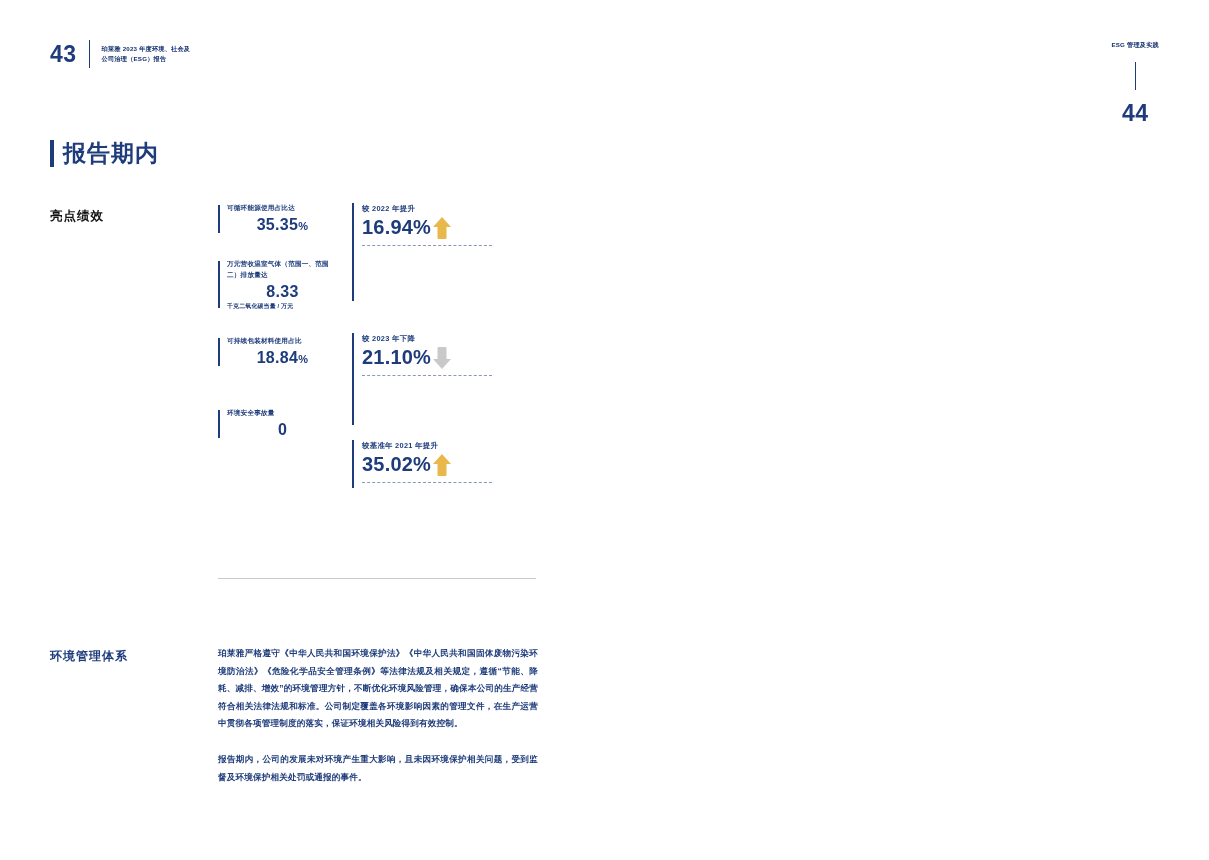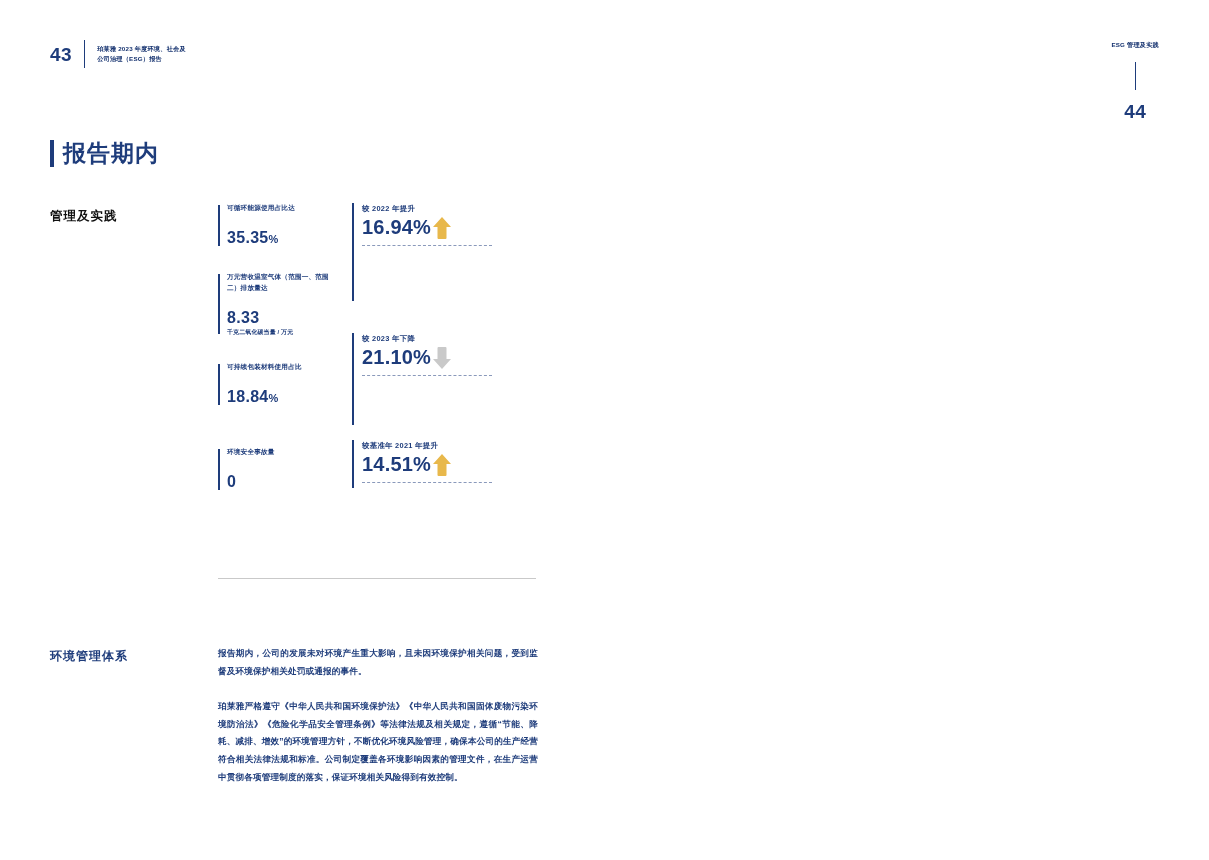--- a/index.html
+++ b/index.html
@@ -32,21 +32,21 @@
   .runhead {
     position: absolute;
     top: 40px;
     display: flex;
     align-items: center;
     gap: 12px;
   }
   .runhead-left { left: 50px; }
   .runhead-right { right: 50px; flex-direction: column; }
   .folio {
-    font-size: 19px;
+    font-size: 23px;
     font-weight: bold;
     color: #1e3c7b;
     letter-spacing: 0.5px;
     line-height: 1;
   }
   .rule-v {
     width: 1px;
     height: 28px;
     background: #1e3c7b;
   }
@@ -117,22 +117,23 @@
     font-weight: bold;
     color: #1e3c7b;
     line-height: 1.65;
     letter-spacing: 0.2px;
   }
   .kpi-value {
     font-size: 16px;
     font-weight: bold;
     color: #1e3c7b;
     line-height: 1.25;
-    margin-top: 14px;
+    margin-top: 1px;
     letter-spacing: 0.3px;
+    text-align: center;
   }
   .kpi-value .unit-pct {
     font-size: 11px;
     font-weight: bold;
   }
   .kpi-unit {
     font-size: 6px;
     font-weight: bold;
     color: #1e3c7b;
     line-height: 1.4;
@@ -228,21 +229,21 @@
         <div>珀莱雅 2023 年度环境、社会及</div>
         <div>公司治理（ESG）报告</div>
       </div>
     </div>
 
     <div class="sec-title">
       <div class="bar"></div>
       <div class="txt">报告期内</div>
     </div>
 
-    <div class="highlights-label">管理及实践</div>
+    <div class="highlights-label">亮点绩效</div>
 
     <div class="kpi-col">
 
       <div class="kpi" style="margin-bottom:24px;">
         <div class="kpi-label">可循环能源使用占比达</div>
         <div class="kpi-value"><span>35.35</span><span class="unit-pct">%</span></div>
       </div>
 
 
       <div class="kpi" style="margin-bottom:26px;">
@@ -289,36 +290,36 @@
             <path d="M11 23 L20 13 L15.5 13 L15.5 2 Q15.5 1 14.5 1 L7.5 1 Q6.5 1 6.5 2 L6.5 13 L2 13 Z" fill="#c9c9c9"></path>
           </svg>
         </span>
       </div>
       <div class="dashline"></div>
     </div>
 
     <div class="delta-col" style="top:440px;">
       <div class="delta-label">较基准年 2021 年提升</div>
       <div class="delta-row">
-        <span class="delta-value">14.51%</span>
+        <span class="delta-value">35.02%</span>
         <span>
           <svg class="arrow-svg" width="22" height="24" viewBox="0 0 22 24" aria-hidden="true">
             <path d="M11 1 L20 11 L15.5 11 L15.5 22 Q15.5 23 14.5 23 L7.5 23 Q6.5 23 6.5 22 L6.5 11 L2 11 Z" fill="#e8b84b"></path>
           </svg>
         </span>
       </div>
       <div class="dashline"></div>
     </div>
 
     <div class="sep-line" style="top:578px;"></div>
 
     <div class="ems-label">环境管理体系</div>
     <div class="ems-body">
+      <p>珀莱雅严格遵守《中华人民共和国环境保护法》《中华人民共和国固体废物污染环境防治法》《危险化学品安全管理条例》等法律法规及相关规定，遵循“节能、降耗、减排、增效”的环境管理方针，不断优化环境风险管理，确保本公司的生产经营符合相关法律法规和标准。公司制定覆盖各环境影响因素的管理文件，在生产运营中贯彻各项管理制度的落实，保证环境相关风险得到有效控制。</p>
       <p>报告期内，公司的发展未对环境产生重大影响，且未因环境保护相关问题，受到监督及环境保护相关处罚或通报的事件。</p>
-      <p>珀莱雅严格遵守《中华人民共和国环境保护法》《中华人民共和国固体废物污染环境防治法》《危险化学品安全管理条例》等法律法规及相关规定，遵循“节能、降耗、减排、增效”的环境管理方针，不断优化环境风险管理，确保本公司的生产经营符合相关法律法规和标准。公司制定覆盖各环境影响因素的管理文件，在生产运营中贯彻各项管理制度的落实，保证环境相关风险得到有效控制。</p>
     </div>
 
   </div>
 
   <div class="page page-right">
 
     <div class="runhead runhead-right">
       <div class="runhead-text">
         <div>ESG 管理及实践</div>
       </div>

